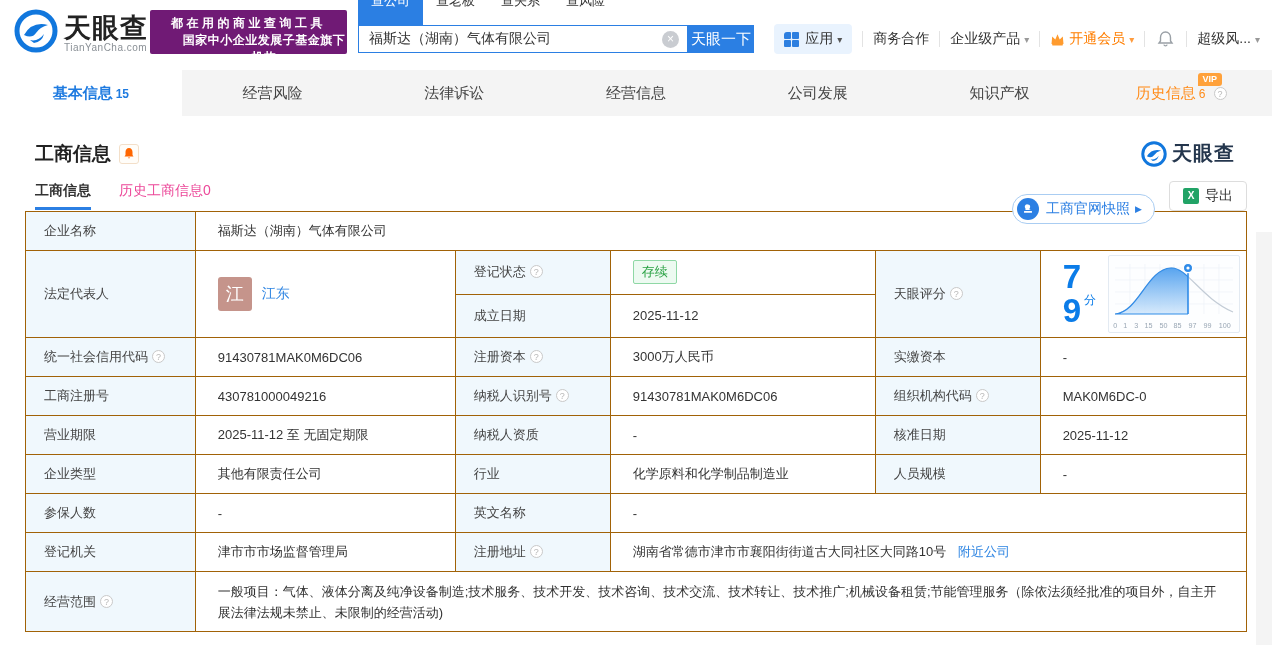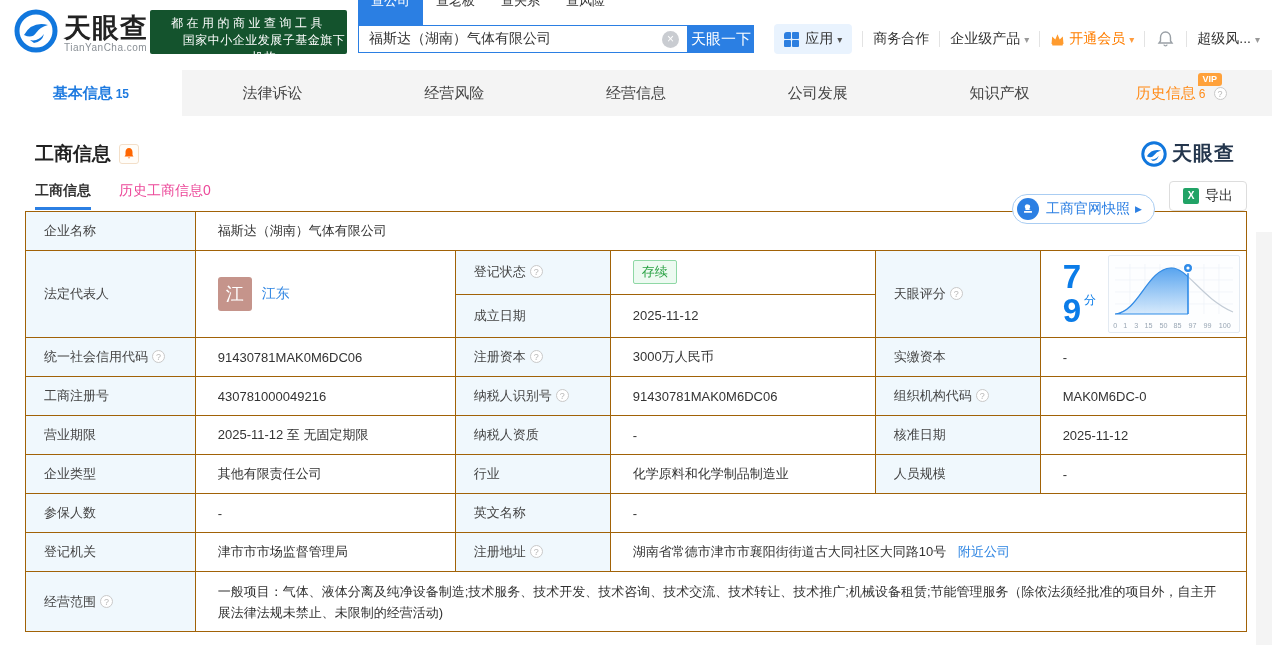--- a/index.html
+++ b/index.html
@@ -5,22 +5,22 @@
   * { margin:0; padding:0; box-sizing:border-box; }
   html,body { width:1272px; height:645px; overflow:hidden; background:#fff;
               font-family:"Liberation Sans","DejaVu Sans",sans-serif; color:#333; }
 
   
   .header { position:relative; height:70px; background:#fff; }
   .logo { position:absolute; left:14px; top:9px; display:flex; align-items:center; cursor:pointer; }
   .logo-text { margin-left:6px; }
   .logo-title { font-size:27px; font-weight:bold; color:#222; letter-spacing:1px; line-height:28px; }
   .logo-domain { font-size:10px; color:#8a9096; letter-spacing:.5px; }
-  .promo { position:absolute; left:150px; top:10px; width:197px; height:44px; background:#14532d;
-           color:#fff; text-align:center; border-radius:2px; padding-top:5px; cursor:pointer; }
+  .promo { position:absolute; left:150px; top:10px; width:197px; height:44px; background:#701a75;
+           color:#fff; text-align:center; border-radius:2px; padding-top:5px; cursor:pointer;font-weight:bold; }
   .promo-l1 { font-size:12px; letter-spacing:3.5px; line-height:17px; }
   .promo-l2 { font-size:12px; letter-spacing:.5px; line-height:17px;margin-left:31px; }
 
   .search-area { position:absolute; left:358px; top:2px; }
   .search-tabs { display:flex; align-items:flex-end; height:23px; }
   .search-tab { font-size:13px; color:#333; padding:15px 13px; cursor:pointer; }
   .search-tab.active { background:#2b7fe3; color:#fff; border-radius:2px 2px 0 0; }
   .search-row { display:flex; }
   .search-box { position:relative; width:330px; height:28px; border:1px solid #2b7fe3; background:#fff; }
   .search-input { width:100%; height:100%; border:none; outline:none; font-size:14px; color:#333;
@@ -183,22 +183,22 @@
       <span>超级风...</span>
       <span class="caret">▾</span>
     </span>
   </div>
 </div>
 
 <div class="navbar">
   <div class="nav-tab active">
     <span>基本信息</span><span class="nav-count">15</span>
   </div>
+  <div class="nav-tab"><span>经营风险</span></div>
   <div class="nav-tab"><span>法律诉讼</span></div>
-  <div class="nav-tab"><span>经营风险</span></div>
   <div class="nav-tab"><span>经营信息</span></div>
   <div class="nav-tab"><span>公司发展</span></div>
   <div class="nav-tab"><span>知识产权</span></div>
   <div class="nav-tab history">
     <span class="vip-badge">VIP</span>
     <span>历史信息</span><span class="nav-count">6</span>
     <span class="help-circle">?</span>
   </div>
 </div>
 

